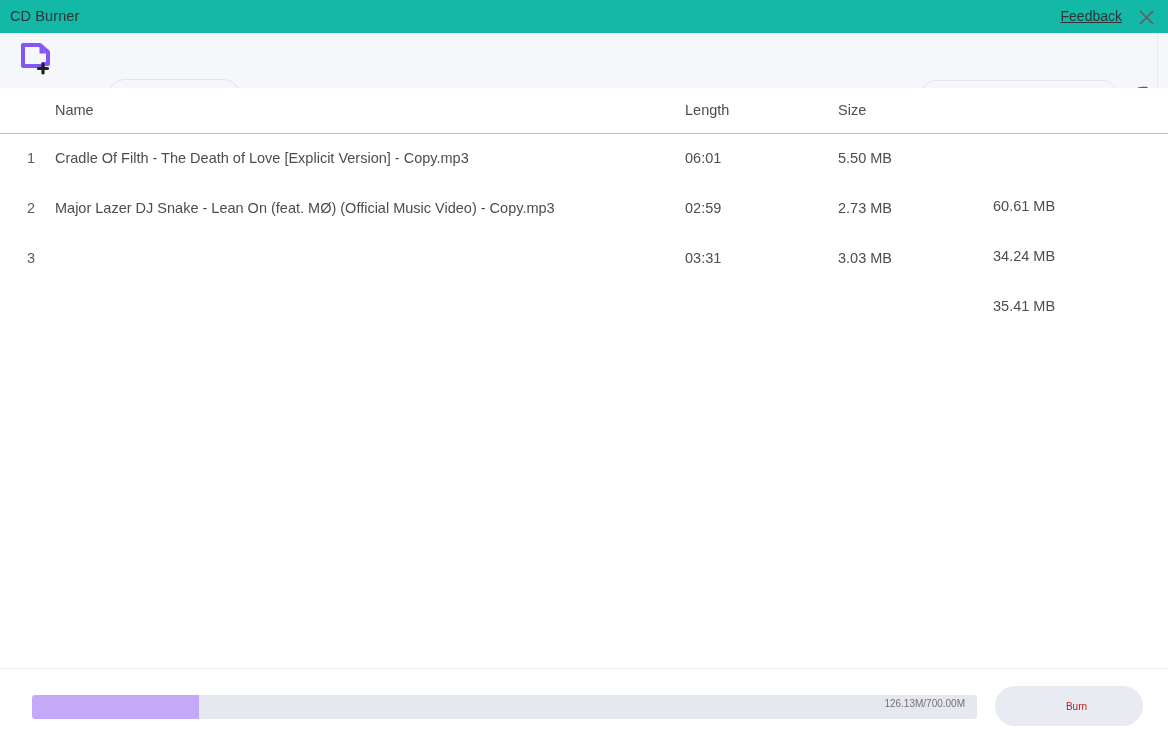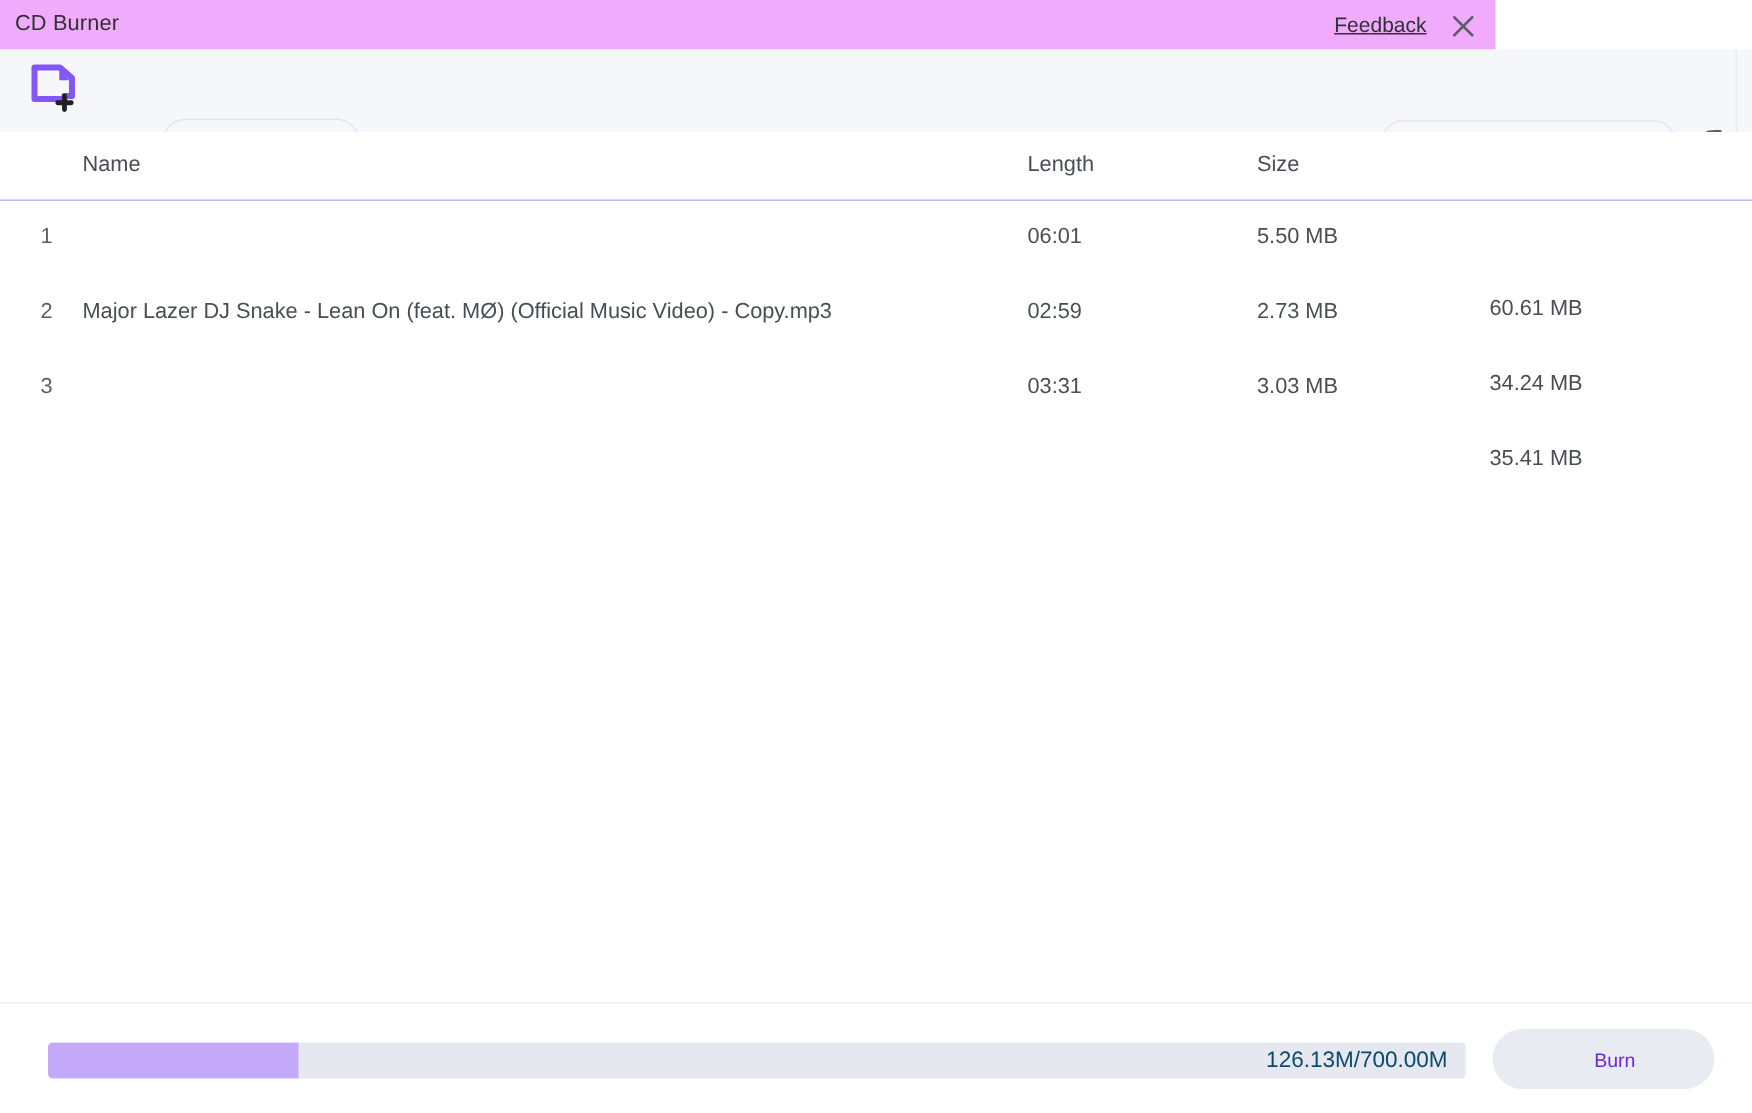--- a/index.html
+++ b/index.html
@@ -13,23 +13,23 @@
     font-family: "Liberation Sans", sans-serif;
     color: #3c4043;
     overflow: hidden;
     position: relative;
   }
 
   
   #titlebar {
     position: absolute;
     left: 0; top: 0;
-    width: 997px;
+    width: 1168px;
     height: 33px;
-    background: #f0abfc;
+    background: #14b8a6;
     display: flex;
     align-items: center;
     box-sizing: border-box;
   }
   #app-title {
     position: absolute;
     left: 10px;
     top: 8px;
     font-size: 14.5px;
     color: #303236;
@@ -201,40 +201,40 @@
     left: 0;
     top: 0;
     height: 24px;
     background: #c3a9f7;
     border-radius: 3px 0 0 3px;
   }
   #progress-text {
     position: absolute;
     right: 12px;
     top: 3px;
-    font-size: 15px;
-    color: #0c4a6e;
+    font-size: 10px;
+    color: #737373;
     white-space: nowrap;
   }
   #burn-button {
     position: absolute;
     left: 995px;
     top: 686px;
     width: 148px;
     height: 40px;
     border-radius: 20px;
     background: #e9ebf2;
     display: flex;
     align-items: center;
     justify-content: center;
     cursor: default;
   }
   #burn-button .label {
-    font-size: 13px;
-    color: #6d28d9;
+    font-size: 10px;
+    color: #b91c1c;
     margin-left: 15px;
   }
 
   #right-divider {
     position: absolute;
     right: 10px;
     top: 0;
     width: 1px;
     height: 88px;
     background: #e9eaf1;
@@ -298,20 +298,21 @@
   <div class="cell c-name">Name</div>
   <div class="cell c-len">Length</div>
   <div class="cell c-size">Size</div>
   <div class="cell c-out">Output Size</div>
 </div>
 
 <div id="table-body">
 
   <div class="row">
     <div class="cell c-idx">1</div>
+    <div class="cell c-name">Cradle Of Filth - The Death of Love [Explicit Version] - Copy.mp3</div>
     <div class="cell c-len">06:01</div>
     <div class="cell c-size">5.50 MB</div>
     <div class="cell c-out">60.61 MB</div>
   </div>
 
   <div class="row">
     <div class="cell c-idx">2</div>
     <div class="cell c-name">Major Lazer  DJ Snake - Lean On (feat. MØ) (Official Music Video) - Copy.mp3</div>
     <div class="cell c-len">02:59</div>
     <div class="cell c-size">2.73 MB</div>

